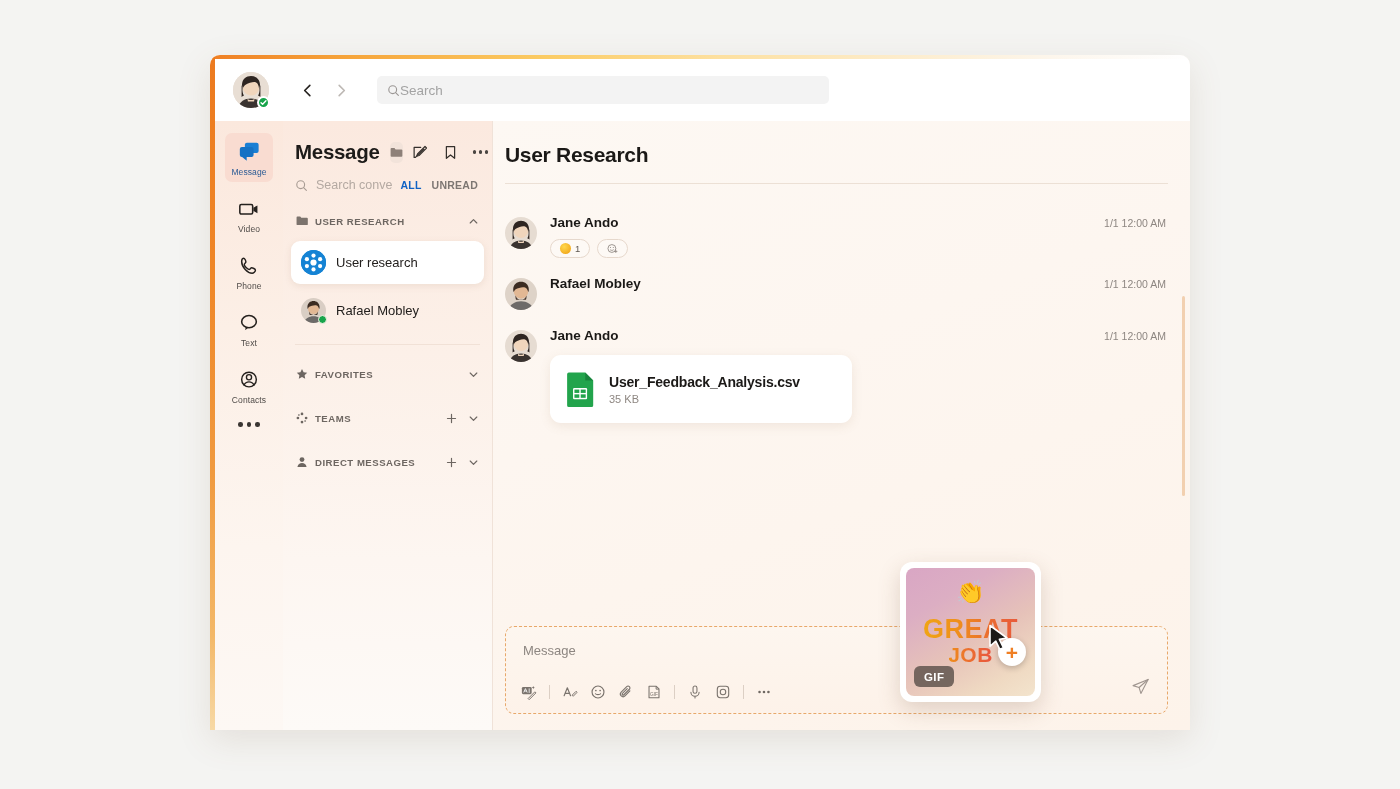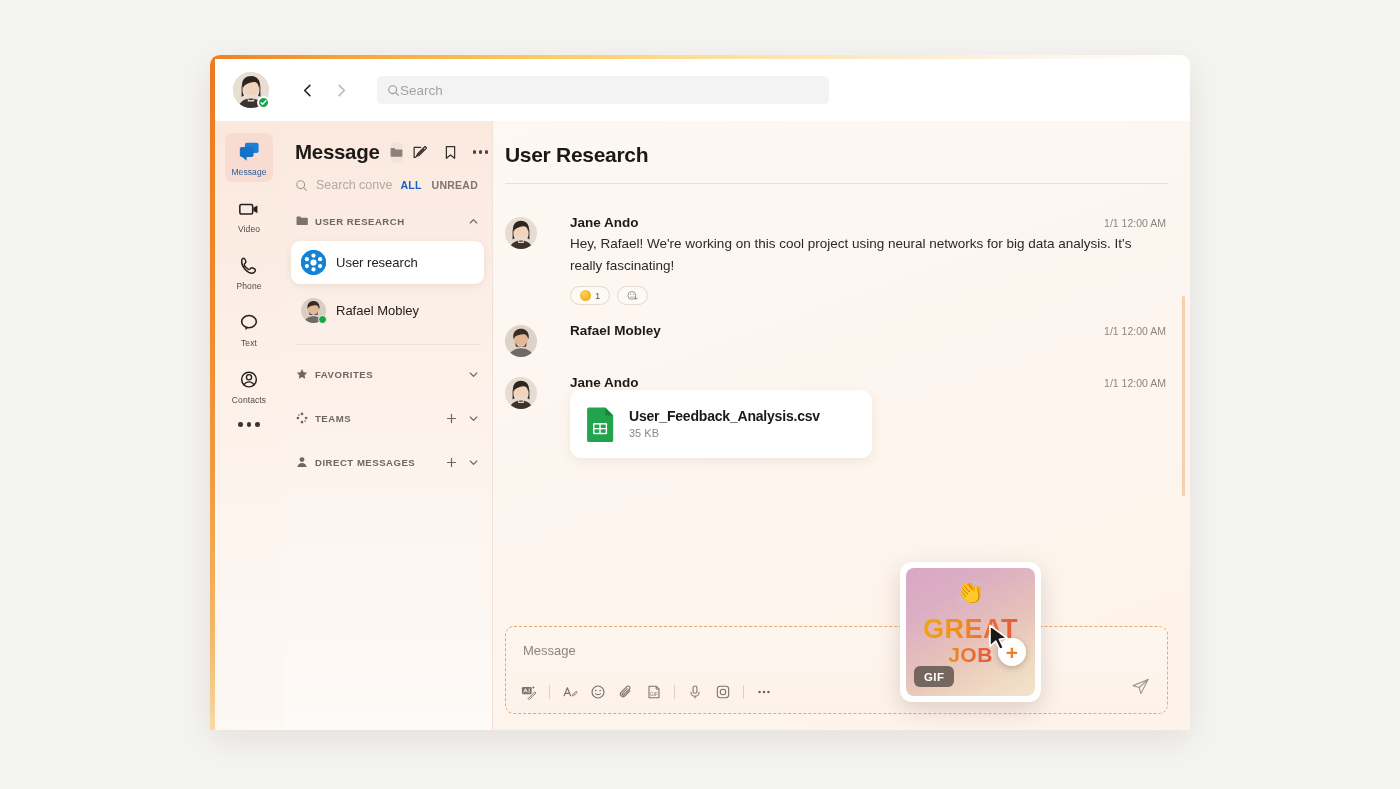--- a/index.html
+++ b/index.html
@@ -161,41 +161,41 @@
     position: absolute; left: 283px; top: 66px; right: 0; bottom: 0;
     background: linear-gradient(160deg,#fdf8f3 0%,#fdf6f0 40%,#fdf3ea 100%);
   }
   .thread-title {
     font-size: 21px; font-weight: bold; color: #1b1917;
     padding: 22px 0 0 12px; letter-spacing: -.3px;
   }
   .thread-rule { height: 1px; background: #ece0d5; margin: 16px 22px 0 12px; }
   .msg-scroll { position: absolute; left: 0; right: 0; top: 76px; bottom: 96px; }
 
-  .msg { display: flex; padding: 18px 24px 0 12px; gap: 20px; }
+  .msg { display: flex; padding: 18px 24px 0 12px; }
   .msg-avatar { width: 32px; height: 32px; border-radius: 50%; overflow: hidden; flex: 0 0 auto; margin-top: 2px; }
   .msg-body { flex: 1; min-width: 0; padding-left: 13px; }
   .msg-head { display: flex; align-items: baseline; }
   .msg-author { font-size: 13.5px; font-weight: bold; color: #1b1917; }
   .msg-time { margin-left: auto; font-size: 10.5px; color: #8d8681; white-space: nowrap; }
   .msg-text { font-size: 13.5px; color: #2c2825; line-height: 1.62; margin-top: 3px; }
   .reactions { display: flex; gap: 7px; margin-top: 9px; }
   .pill {
     height: 19px; border: 1px solid #e6d8cc; border-radius: 11px; background: #fdf9f5;
     display: flex; align-items: center; gap: 4px; padding: 0 9px; cursor: pointer;
   }
   .pill .cnt { font-size: 9.5px; color: #5d5650; }
   .pill svg { width: 11px; height: 11px; }
   .emoji-dot {
     width: 11px; height: 11px; border-radius: 50%;
     background: radial-gradient(circle at 38% 34%, #ffd84d, #f2a91d 78%);
   }
 
   .file-card {
-    width: 302px; background: #ffffff;
+    margin-top: 12px; width: 302px; background: #ffffff;
     border-radius: 11px; box-shadow: 0 3px 11px rgba(150,115,85,.12);
     display: flex; align-items: center; gap: 13px; padding: 15px 16px;
     cursor: pointer;
   }
   .file-name { font-size: 14px; font-weight: bold; color: #1b1917; letter-spacing: -.2px; }
   .file-size { font-size: 11px; color: #8e8782; margin-top: 3px; }
 
   
   .composer {
     position: absolute; left: 12px; right: 22px; bottom: 16px; height: 88px;
@@ -527,21 +527,20 @@
             <path d="M23.5 14.4c.4 2.7-.2 5.4-1.2 6.8 1.4.4 2.1 1.4 2.1 1.4V12z" fill="#2e2521"></path>
             <path d="M4.4 32c1.4-5.8 5.8-8.5 11.6-8.5S26.2 26.2 27.6 32z" fill="#3a3330"></path>
             <path d="M12.9 23.4c.9 1.8 5.3 1.8 6.2 0l-.3 2.7h-5.6z" fill="#f0d5bc"></path>
           </svg>
         </div>
         <div class="msg-body">
           <div class="msg-head">
             <span class="msg-author">Jane Ando</span>
             <span class="msg-time">1/1 12:00 AM</span>
           </div>
-          <div class="msg-text">Hey, Rafael! We're working on this cool project using neural networks for big data analysis. It's really fascinating!</div>
           <div class="reactions">
             <div class="pill">
               <span class="emoji-dot"></span>
               <span class="cnt">1</span>
             </div>
             <div class="pill">
               <svg viewBox="0 0 14 14">
                 <circle cx="6.2" cy="7" r="5" stroke="#8d8681" stroke-width="1.1" fill="none"></circle>
                 <circle cx="4.4" cy="5.7" r=".7" fill="#8d8681"></circle>
                   <circle cx="8" cy="5.7" r=".7" fill="#8d8681"></circle>

